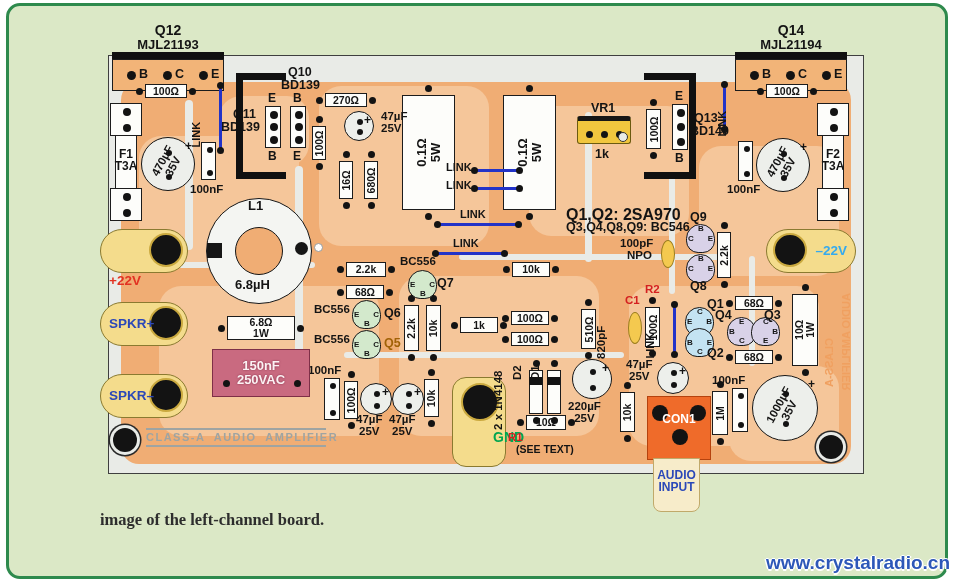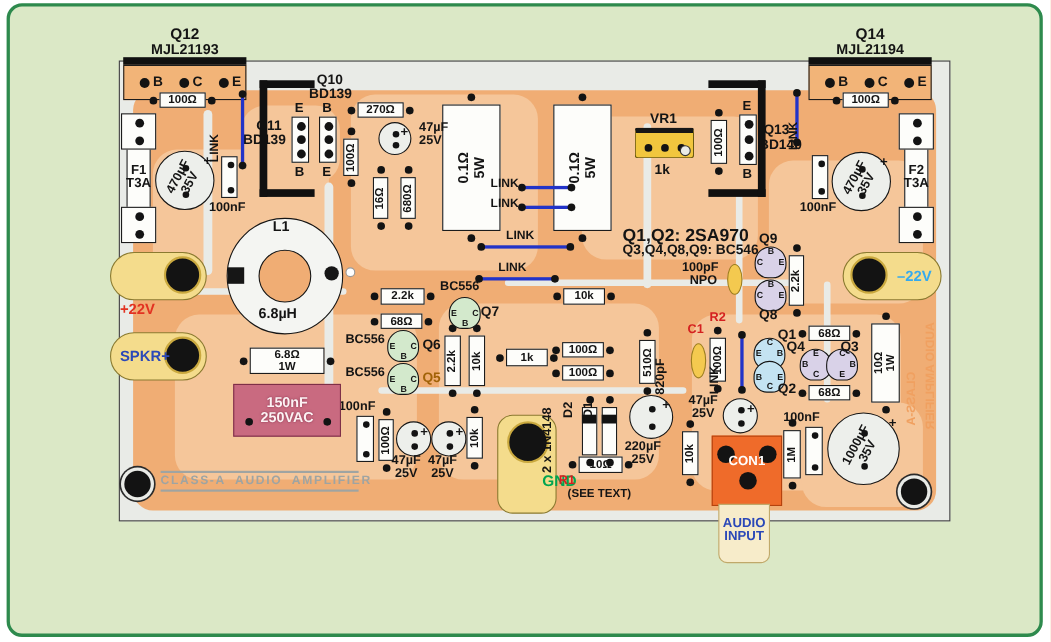--- a/index.html
+++ b/index.html
@@ -349,20 +349,24 @@
       <div class="lbl" style="position: absolute; left: 821px; top: 148px; font-size: 12px; color: rgb(20, 20, 20); width: 24px; text-align: center;">F2
 T3A</div>
       <div class="cmp" style="position: absolute; left: 100px; top: 229px; width: 88px; height: 44px; background: rgb(244, 220, 140); border: 1.6px solid rgb(138, 122, 48); border-radius: 22px;">
         <div class="cmp" style="position: absolute; left: 48px; top: 3px; width: 34px; height: 34px; background: rgb(19, 19, 19); border-radius: 50%; border: 2px solid rgb(202, 169, 63);"></div>
         <div class="lbl" style="position: absolute; top: 14px; left: 8px; font-size: 13.5px; color: rgb(226, 50, 34); margin-top: 30px;">+22V</div>
       </div>
       <div class="cmp" style="position: absolute; left: 100px; top: 302px; width: 88px; height: 44px; background: rgb(244, 220, 140); border: 1.6px solid rgb(138, 122, 48); border-radius: 22px;">
         <div class="cmp" style="position: absolute; left: 48px; top: 3px; width: 34px; height: 34px; background: rgb(19, 19, 19); border-radius: 50%; border: 2px solid rgb(202, 169, 63);"></div>
         <div class="lbl" style="position: absolute; top: 14px; left: 8px; font-size: 13.5px; color: rgb(43, 72, 184);">SPKR+</div>
       </div>
+      <div class="cmp" style="position: absolute; left: 100px; top: 374px; width: 88px; height: 44px; background: rgb(244, 220, 140); border: 1.6px solid rgb(138, 122, 48); border-radius: 22px;">
+        <div class="cmp" style="position: absolute; left: 48px; top: 3px; width: 34px; height: 34px; background: rgb(19, 19, 19); border-radius: 50%; border: 2px solid rgb(202, 169, 63);"></div>
+        <div class="lbl" style="position: absolute; top: 14px; left: 8px; font-size: 13.5px; color: rgb(43, 72, 184);">SPKR–</div>
+      </div>
       <div class="cmp" style="position: absolute; left: 766px; top: 229px; width: 90px; height: 44px; background: rgb(244, 220, 140); border: 1.6px solid rgb(138, 122, 48); border-radius: 22px;">
         <div class="cmp" style="position: absolute; left: 6px; top: 3px; width: 34px; height: 34px; background: rgb(19, 19, 19); border-radius: 50%; border: 2px solid rgb(202, 169, 63);"></div>
         <div class="lbl" style="position: absolute; top: 14px; right: 8px; font-size: 13.5px; color: rgb(53, 170, 238);">–22V</div>
       </div>
       <div class="cmp" style="position: absolute; left: 452px; top: 377px; width: 54px; height: 90px; background: rgb(244, 220, 140); border: 1.6px solid rgb(138, 122, 48); border-radius: 14px;">
         <div class="cmp" style="position: absolute; left: 8px; top: 5px; width: 38px; height: 38px; background: rgb(19, 19, 19); border-radius: 50%; border: 2px solid rgb(202, 169, 63);"></div>
         <div class="lbl" style="position: absolute; left: 0px; right: 0px; top: 52px; font-size: 14px; color: rgb(0, 165, 80); text-align: center; padding-left: 40px;">GND</div>
       </div>
       <div class="cmp" style="position: absolute; left: 647px; top: 396px; width: 64px; height: 64px; background: rgb(239, 107, 42); border: 1.7px solid rgb(181, 66, 14);">
         <div class="dot" style="position: absolute; left: 4px; top: 8px; width: 16px; height: 16px;"></div>
@@ -511,14 +515,16 @@
         <div class="lbl" style="position: static; color: rgb(159, 164, 162); font-size: 11px; letter-spacing: 1.5px; text-align: center;">CLASS-A  AUDIO  AMPLIFIER</div>
       </div>
       <div class="cmp" style="position: absolute; left: 841px; top: 282px; height: 120px;">
         <div class="lbl" style="position: static; writing-mode: vertical-rl; transform: scaleX(-1); color: rgb(240, 160, 96); font-size: 11px; height: 120px;">AUDIO AMPLIFIER</div>
       </div>
       <div class="cmp" style="position: absolute; left: 824px; top: 316px; height: 92px;">
         <div class="lbl" style="position: static; writing-mode: vertical-rl; transform: scaleX(-1); color: rgb(240, 160, 96); font-size: 11px; height: 92px;">CLASS-A</div>
       </div>
     </div>
   <div class="caption" style="left:100px;top:509px;width:780px;">
+    <div>image of the left-channel board.</div>
   </div>
+  <div class="wm-url" style="left:700px;top:552px;width:250px;text-align:right;">www.crystalradio.cn</div>
 </div>
 
 </body></html>

